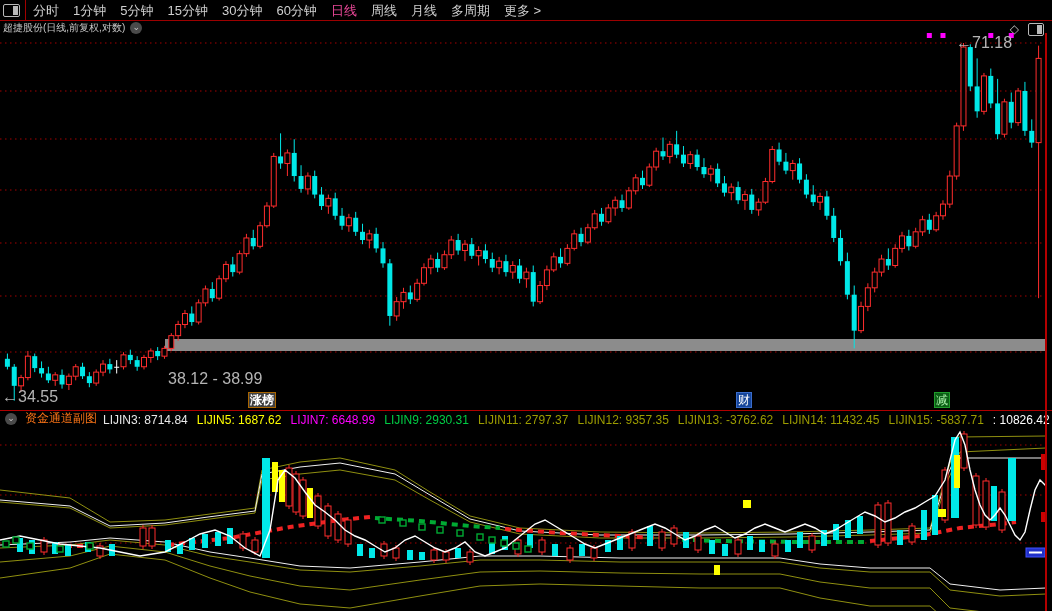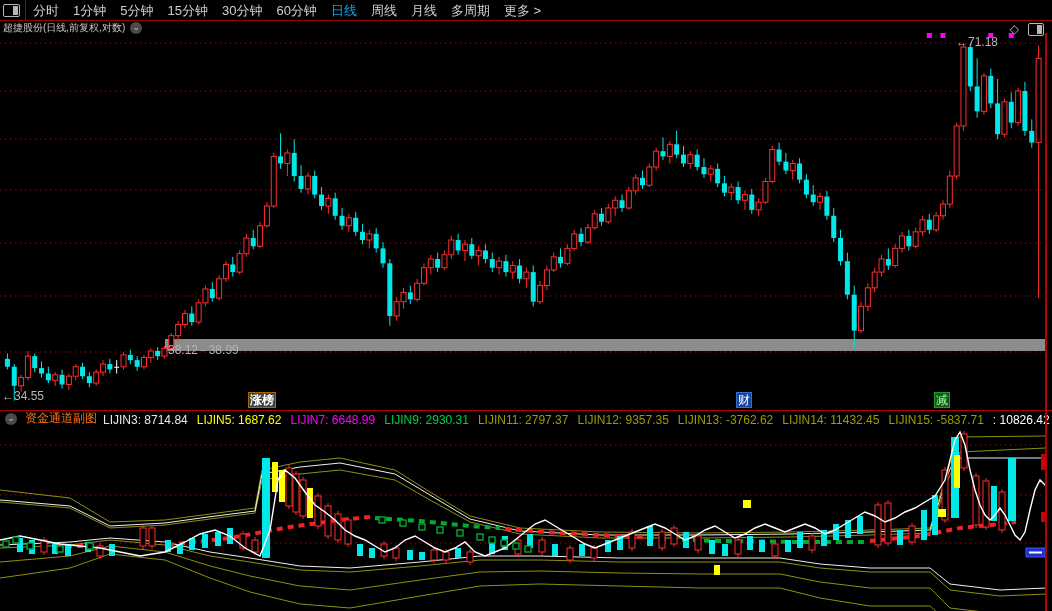--- a/index.html
+++ b/index.html
@@ -5,35 +5,35 @@
   html,body{margin:0;padding:0;background:#000;width:1052px;height:611px;overflow:hidden;
     font-family:"Liberation Sans","DejaVu Sans",sans-serif;}
   #app{position:relative;width:1052px;height:611px;background:#000;}
   
   #toolbar{position:absolute;left:0;top:0;width:1052px;height:20px;display:flex;align-items:center;
     border-bottom:1px solid #9c0000;background:#000;white-space:nowrap;overflow:hidden;}
   .win-icon{width:15px;height:11px;border:1px solid #b8b8b8;border-radius:2px;margin:0 5px 0 3px;position:relative;flex:0 0 auto;}
   .win-icon::after{content:"";position:absolute;right:1px;top:1px;bottom:1px;width:5px;background:#b8b8b8;}
   .tb-sep{width:1px;height:20px;background:#a00000;flex:0 0 auto;}
   .tb-item{color:#cfcfcf;font-size:13px;padding:0 7px;cursor:default;flex:0 0 auto;}
-  .tb-item.active{color:#0ea5e9;text-align:center;}
+  .tb-item.active{color:#ec4899;text-align:center;}
   #tb-right{margin-left:auto;display:flex;height:20px;align-items:center;flex:0 0 auto;}
   .tbr-item{color:#d4d4d4;font-size:13px;padding:0 9px;border-left:1px solid #a00000;height:20px;line-height:20px;flex:0 0 auto;}
   
   #title-row{position:absolute;left:0;top:21px;height:13px;width:1052px;display:flex;align-items:center;}
   #title-text{color:#c8c8c8;font-size:10px;margin-left:3px;}
   .chev-circle{width:12px;height:12px;border-radius:50%;background:#4a4a4a;color:#c8c8c8;font-size:9px;
     line-height:11px;text-align:center;margin-left:5px;flex:0 0 auto;}
   #corner-icons{position:absolute;right:8px;top:22px;color:#b8b8b8;font-size:12px;display:flex;gap:9px;align-items:center;}
   .mini-panel{width:14px;height:11px;border:1px solid #b8b8b8;border-radius:2px;position:relative;}
   .mini-panel::after{content:"";position:absolute;right:1px;top:1px;bottom:1px;width:5px;background:#b8b8b8;}
   
   #main-chart{position:absolute;left:0;top:33px;width:1052px;height:378px;}
   #sub-chart{position:absolute;left:0;top:426px;width:1052px;height:185px;}
-  .px-label{position:absolute;color:#b4b4b4;font-size:12px;line-height:13px;}
+  .px-label{position:absolute;color:#b4b4b4;font-size:16px;line-height:13px;}
   .badge{position:absolute;top:392px;font-size:12px;line-height:14px;padding:0 1px;border-width:1px;border-style:solid;}
   #pane-sep{position:absolute;left:0;top:410px;width:1052px;height:1px;background:#b00000;}
   #right-border{position:absolute;left:1045px;top:33px;width:2px;height:578px;background:#b30000;}
   
   #sub-header{position:absolute;left:0;top:411px;width:1052px;height:15px;display:flex;align-items:center;
     white-space:nowrap;overflow:hidden;}
   #sub-title{color:#f97316;font-size:12px;margin:0 6px 0 8px;}
   .param{font-size:12px;margin-right:9px;}
 </style>
 </head>
@@ -369,21 +369,21 @@
       <rect x="1029.2565789473686" y="97.85794744535177" width="5" height="11.761917827221211" fill="#00e8e8"></rect>
       <line x1="1038.5855263157896" y1="12.64869779071329" x2="1038.5855263157896" y2="265.1811882793635" stroke="#ff2d2d" stroke-width="1"></line>
       <rect x="1036.0855263157896" y="25.391480629502595" width="5" height="84.22838464307038" fill="#000" stroke="#ff2d2d" stroke-width="1"></rect>
       <rect x="926.8223684210526" y="0" width="5" height="5" fill="#ff00ff"></rect>
       <rect x="940.4802631578947" y="0" width="5" height="5" fill="#ff00ff"></rect>
       <rect x="988.2828947368421" y="0" width="5" height="5" fill="#ff00ff"></rect>
       <rect x="1008.7697368421052" y="0" width="5" height="5" fill="#ff00ff"></rect>
     </svg>
 
   <span class="px-label" id="lbl-high" style="left:956px;top:36px;">←71.18</span>
-  <span class="px-label" id="lbl-range" style="left:168px;top:344px;">38.12 - 38.99</span>
+  <span class="px-label" id="lbl-range" style="left:168px;top:372px;">38.12 - 38.99</span>
   <span class="px-label" id="lbl-low" style="left:2px;top:390px;">←34.55</span>
   <div id="badges">
       <span class="badge" style="left: 248px; background: #404040; border-color: rgb(170, 102, 0); color: rgb(255, 255, 255); font-weight: bold;">涨榜</span>
       <span class="badge" style="left: 736px; background: rgb(22, 70, 155); border-color: rgb(58, 108, 204); color: rgb(255, 255, 255);">财</span>
       <span class="badge" style="left: 934px; background: rgb(11, 95, 21); border-color: rgb(31, 156, 42); color: rgb(170, 240, 170);">减</span>
     </div>
 
   <div id="pane-sep"></div>
 
   <div id="sub-header">

